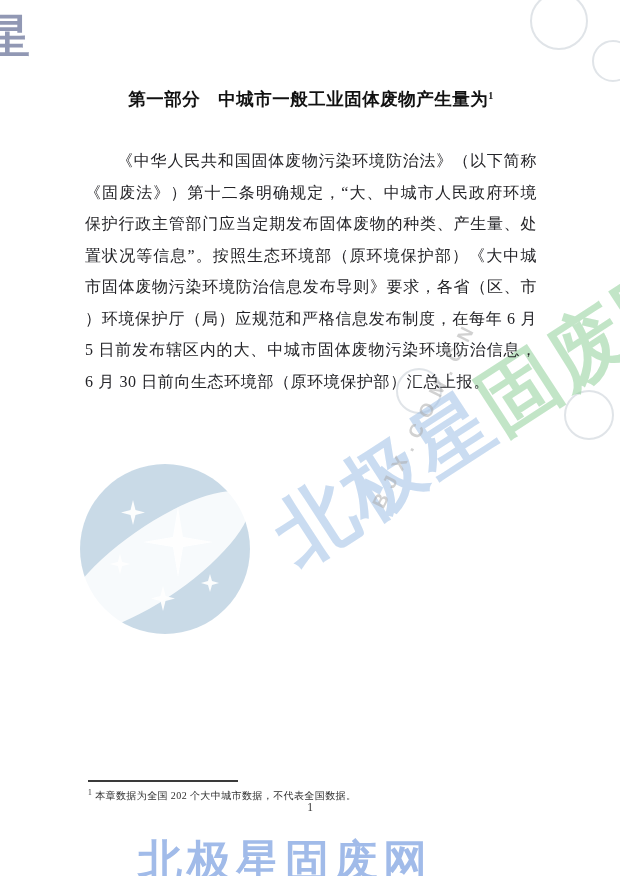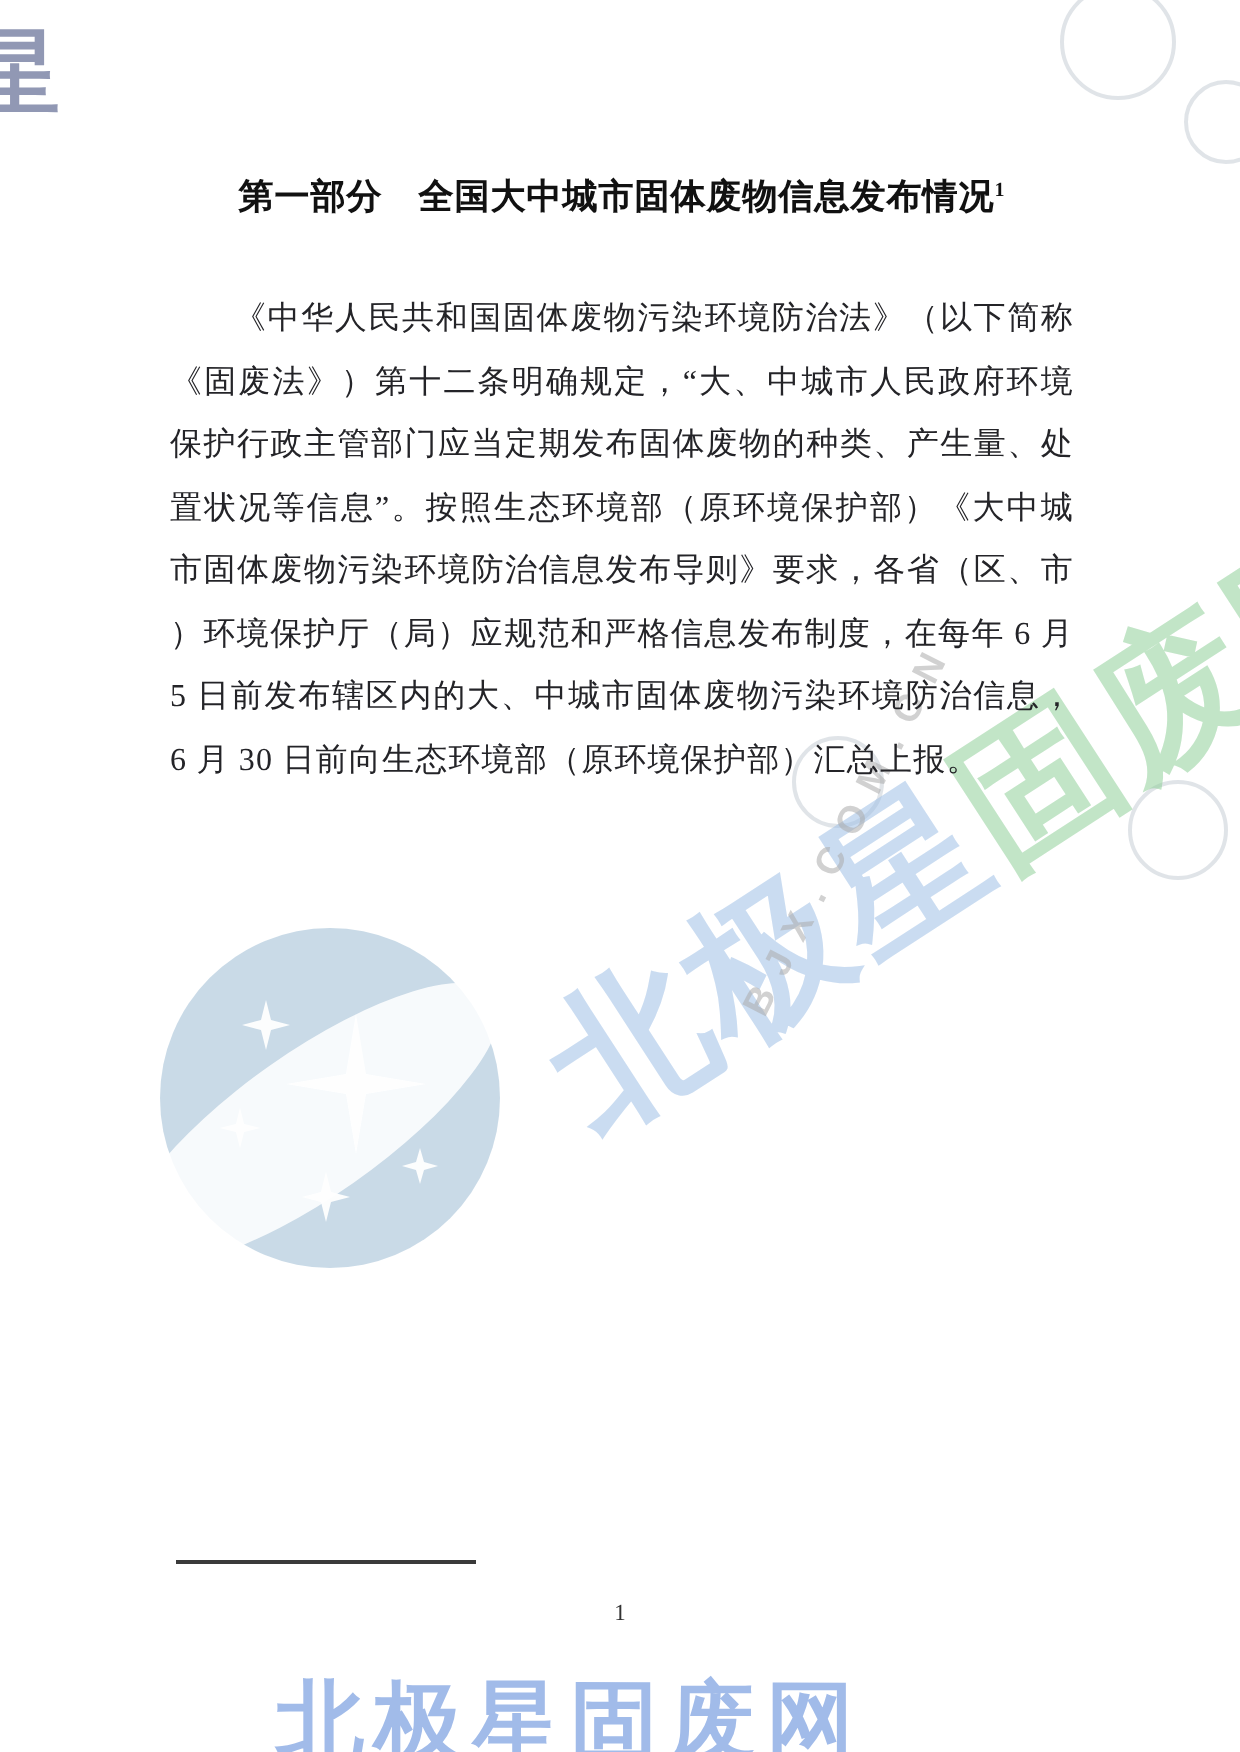--- a/index.html
+++ b/index.html
@@ -102,24 +102,25 @@
     <div class="wm-diag">
       <span class="blue">北极星</span><span class="green">固废网</span>
     </div>
 
     <div class="wm-domain">BJX.COM.CN</div>
 
     <div class="wm-bottom">北极星固废网</div>
   </div>
 
   <div class="content">
-    <h1 class="title"><span>第一部分　全国大中城市固体废物信息发布情况</span><sup>1</sup></h1>
+    <h1 class="title"><span>第一部分　中城市一般工业固体废物产生量为</span><sup>1</sup></h1>
 
     <div class="bodytext">
       <p>《中华人民共和国固体废物污染环境防治法》（以下简称《固废法》）第十二条明确规定，“大、中城市人民政府环境保护行政主管部门应当定期发布固体废物的种类、产生量、处置状况等信息”。按照生态环境部（原环境保护部）《大中城市固体废物污染环境防治信息发布导则》要求，各省（区、市）环境保护厅（局）应规范和严格信息发布制度，在每年 6 月 5 日前发布辖区内的大、中城市固体废物污染环境防治信息，6 月 30 日前向生态环境部（原环境保护部）汇总上报。</p>
     </div>
   </div>
 
   <div class="footnote-rule"></div>
 
+  <div class="footnote"><sup>1</sup><span>本章数据为全国 202 个大中城市数据，不代表全国数据。</span></div>
 
   <div class="pagenum">1</div>
 </div>
 
 </body></html>

